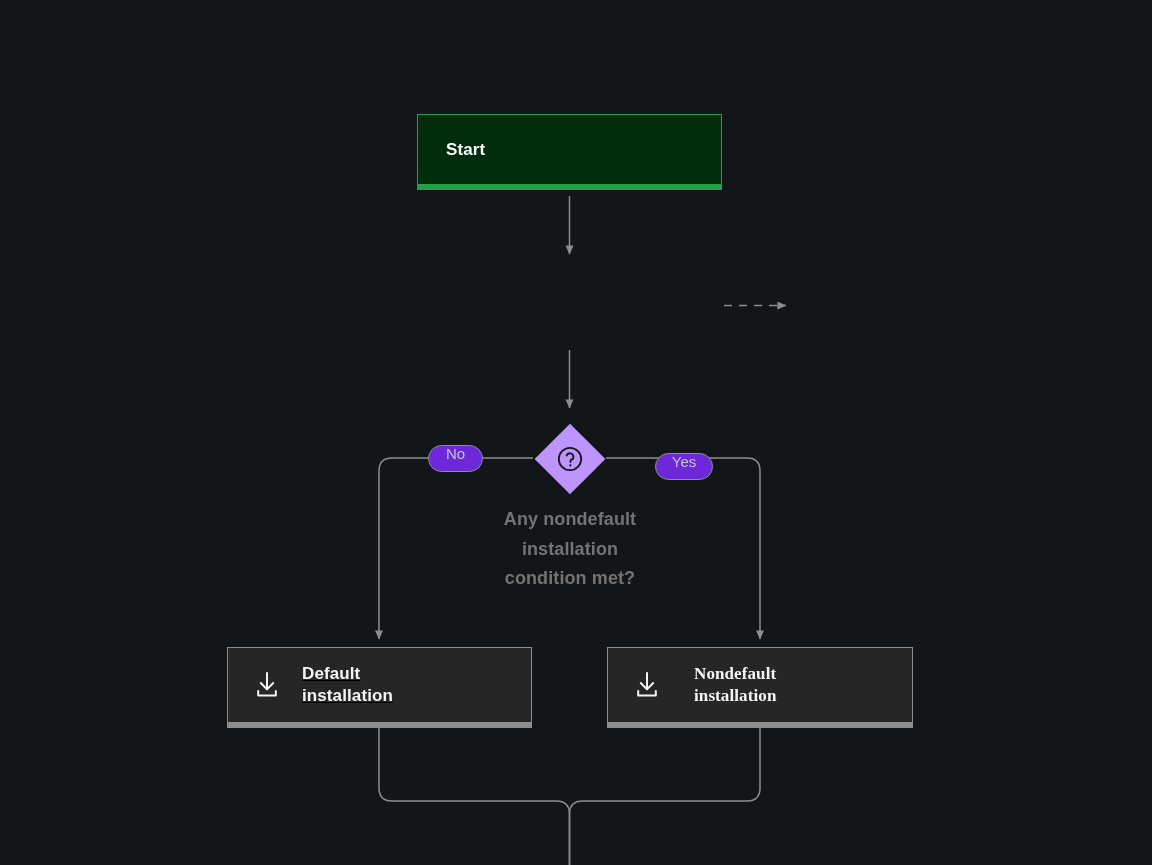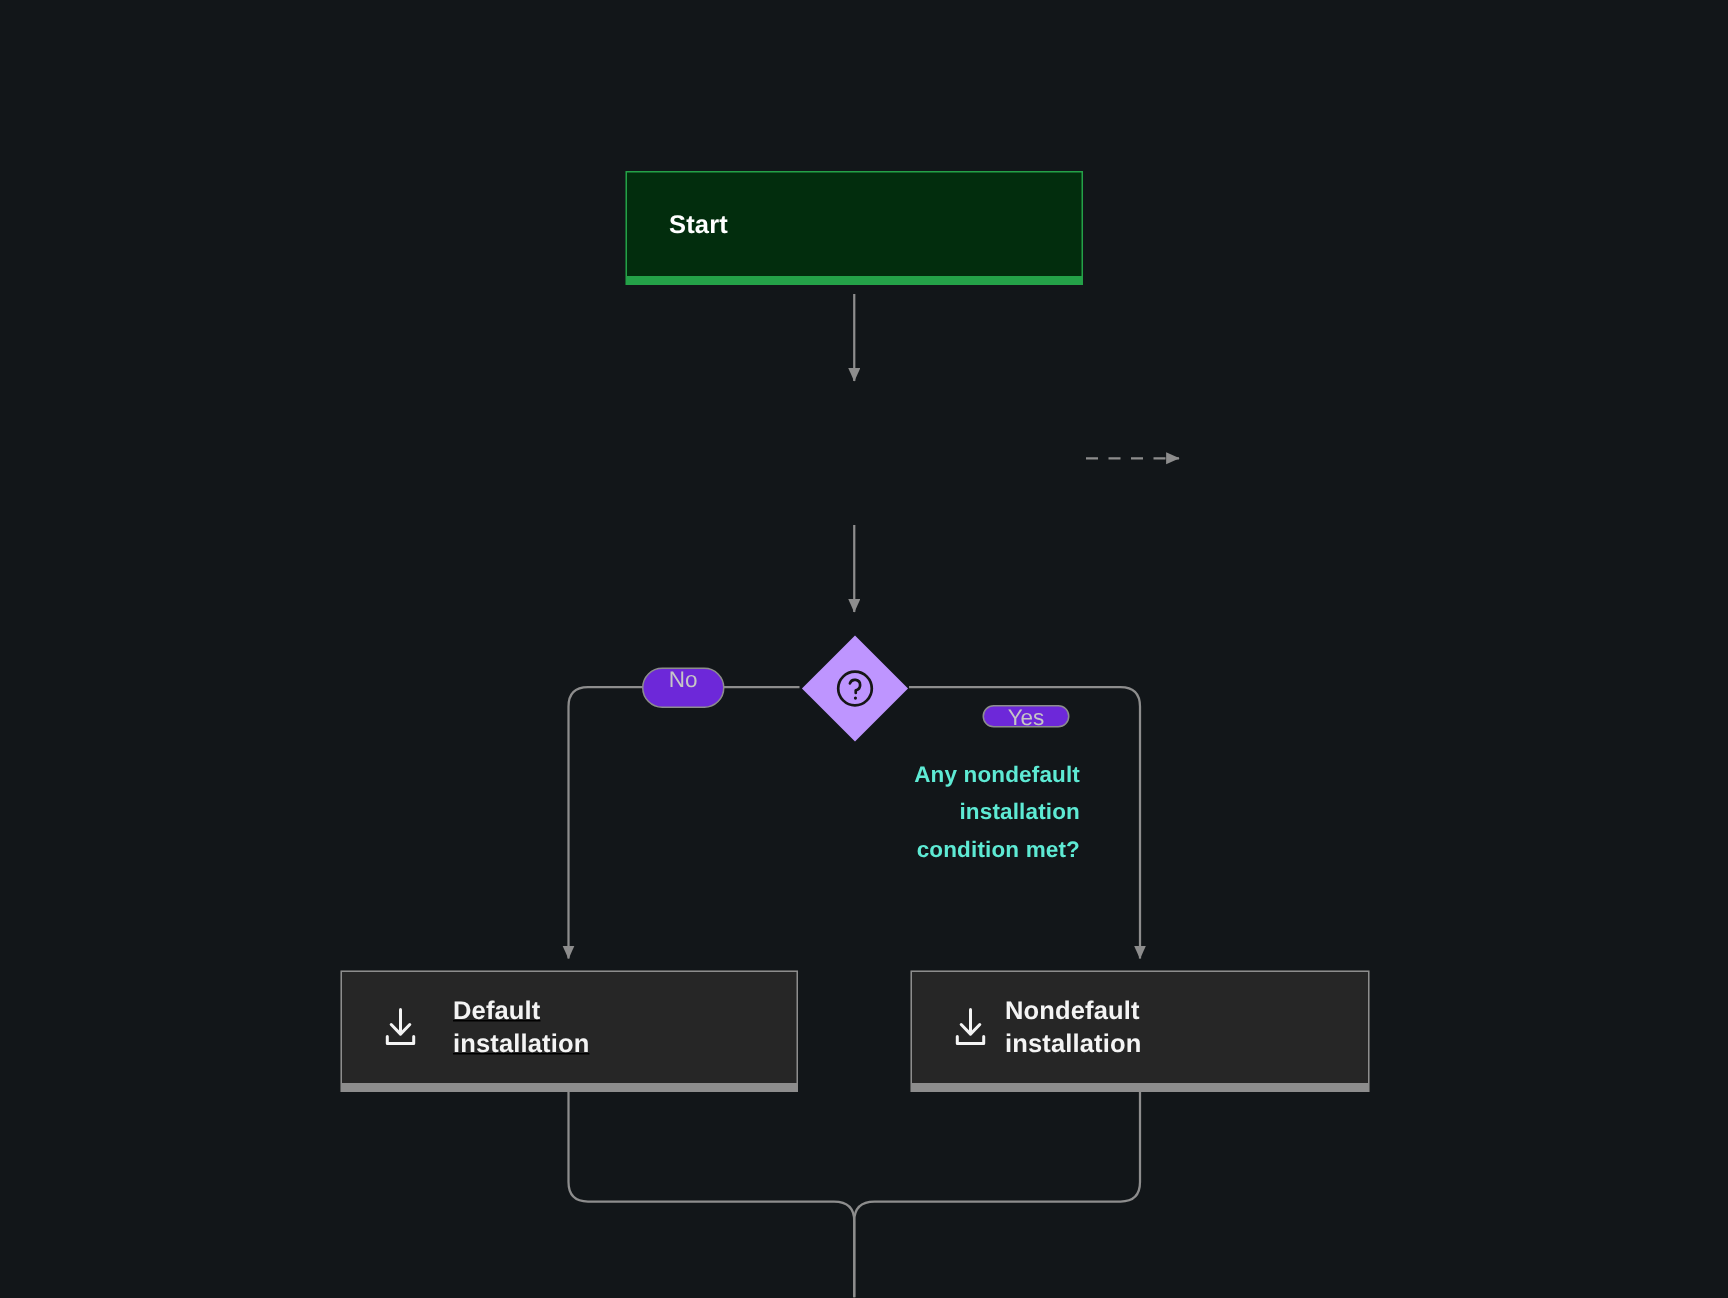--- a/index.html
+++ b/index.html
@@ -79,23 +79,23 @@
     left: 0; top: 0;
   }
   .diamond-icon {
     position: absolute;
     display: flex;
     align-items: center;
     justify-content: center;
   }
   .decision-label {
     position: absolute;
-    text-align: right;
-    color: #5eead4;
-    font-size: 15px;
+    text-align: center;
+    color: #737373;
+    font-size: 18px;
     font-weight: bold;
     line-height: 1.65;
     letter-spacing: 0.1px;
     white-space: pre-line;
   }
 
   
   .edge-pill {
     position: absolute;
     box-sizing: border-box;
@@ -178,37 +178,37 @@
   </div>
 
   <div class="decision-label" style="left:420px; top:505px; width:300px;">Any nondefault
 installation
 condition met?</div>
 
   <div class="edge-pill" style="left:428px; top:445px; width:55px; height:27px;">
     <span>No</span>
   </div>
 
-  <div class="edge-pill" style="left:655px; top:470px; width:58px; height:15px;">
+  <div class="edge-pill" style="left:655px; top:453px; width:58px; height:27px;">
     <span>Yes</span>
   </div>
 
   <div class="node process" style="left:227px; top:647px; width:305px; height:81px; gap:20px;text-decoration:underline;">
     <span class="icon">
       <svg width="30" height="30" viewBox="0 0 30 30" fill="none" stroke="#f4f4f4" stroke-width="2" stroke-linecap="round" stroke-linejoin="round">
         <line x1="15" y1="3" x2="15" y2="18.5"></line>
         <polyline points="8.8,13 15,19.4 21.2,13"></polyline>
         <polyline points="6.2,21 6.2,25.6 23.8,25.6 23.8,21"></polyline>
       </svg>
     </span>
     <span class="label" style="white-space: pre-line;">Default
 installation</span>
   </div>
 
-  <div class="node process" style="left:607px; top:647px; width:306px; height:81px; gap:8px;">
+  <div class="node process" style="left:607px; top:647px; width:306px; height:81px; gap:32px;font-family:Liberation Serif, serif;">
     <span class="icon">
       <svg width="30" height="30" viewBox="0 0 30 30" fill="none" stroke="#f4f4f4" stroke-width="2" stroke-linecap="round" stroke-linejoin="round">
         <line x1="15" y1="3" x2="15" y2="18.5"></line>
         <polyline points="8.8,13 15,19.4 21.2,13"></polyline>
         <polyline points="6.2,21 6.2,25.6 23.8,25.6 23.8,21"></polyline>
       </svg>
     </span>
     <span class="label" style="white-space: pre-line;">Nondefault
 installation</span>
   </div>

